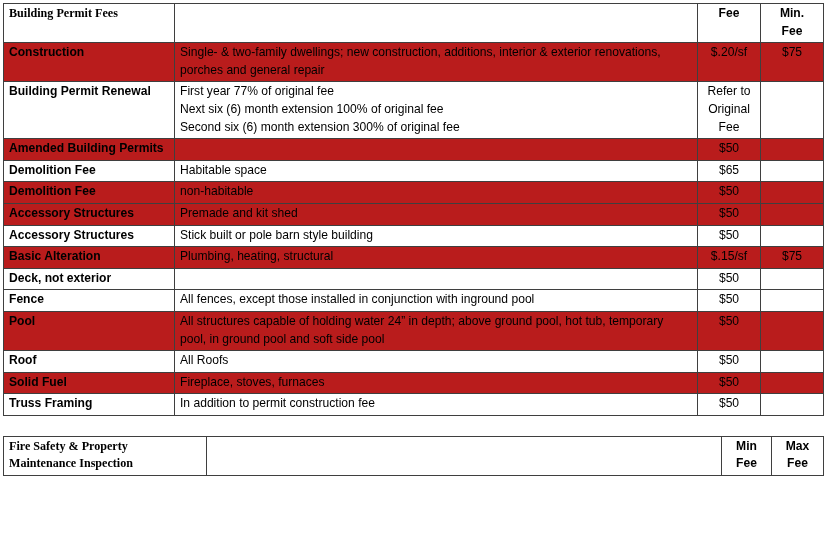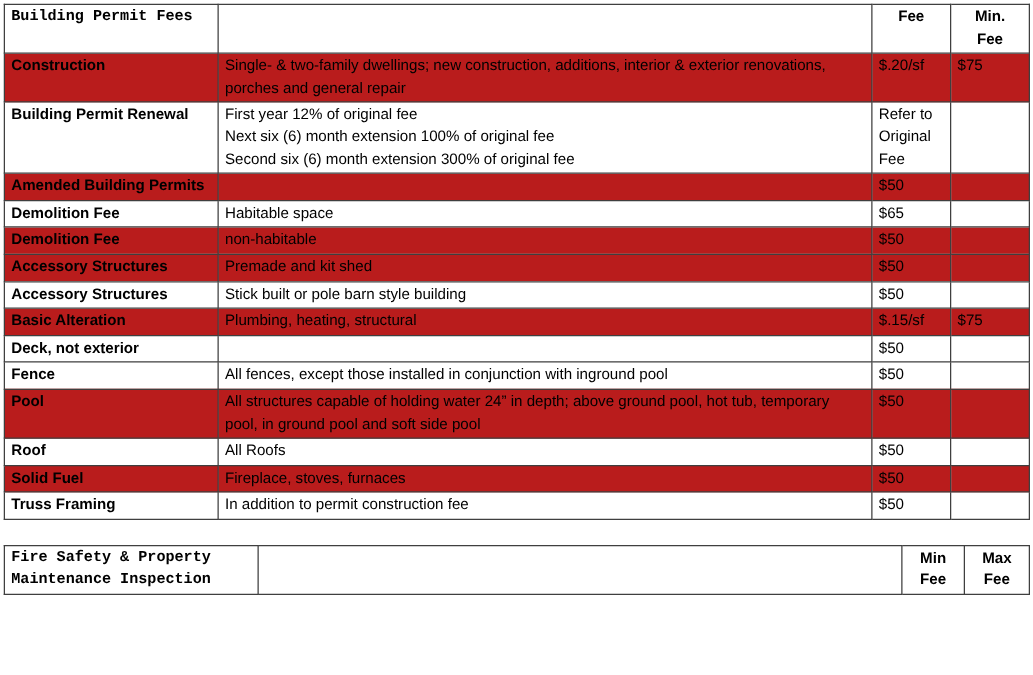--- a/index.html
+++ b/index.html
@@ -44,26 +44,26 @@
   tr.plain > td { background: #ffffff; }
 
   
   td.c-name {
     font-weight: bold;
   }
   
   td.c-desc { }
   
   td.c-fee, td.c-min, td.c-max {
-    text-align: left;
+    text-align: center;
   }
 
   
   td.title-cell {
-    font-family: Liberation Mono, monospace;
+    font-family: Liberation Serif, serif;
     font-weight: bold;
     font-size: 13.6px;
     line-height: 17.5px;
     margin-left: 20px;
   }
 
   
   td.head-label {
     font-weight: bold;
     text-align: center;
@@ -116,21 +116,21 @@
       <tr class="shade">
         <td class="c-name">Construction</td>
         <td class="c-desc">Single- &amp; two-family dwellings; new construction, additions, interior &amp; exterior renovations, porches and general repair</td>
         <td class="c-fee">$.20/sf</td>
         <td class="c-min">$75</td>
       </tr>
 
       <tr class="plain">
         <td class="c-name">Building Permit Renewal</td>
         <td class="c-desc">
-          <span class="wrapline">First year 12% of original fee</span>
+          <span class="wrapline">First year 77% of original fee</span>
           <span class="wrapline">Next six (6) month extension 100% of original fee</span>
           <span class="wrapline">Second six (6) month extension 300% of original fee</span>
         </td>
         <td class="c-fee">
           <span class="line">Refer to</span>
           <span class="line">Original</span>
           <span class="line">Fee</span>
         </td>
         <td class="c-min"></td>
       </tr>

